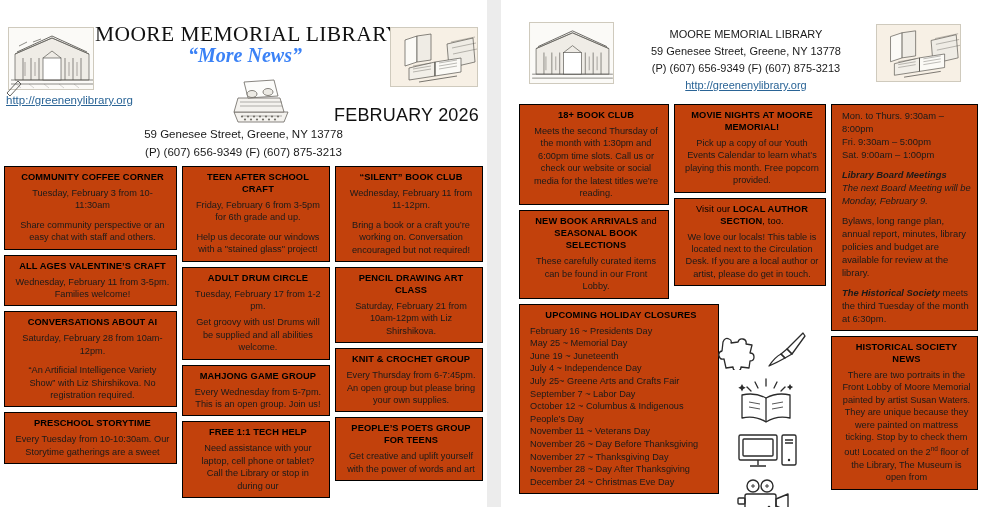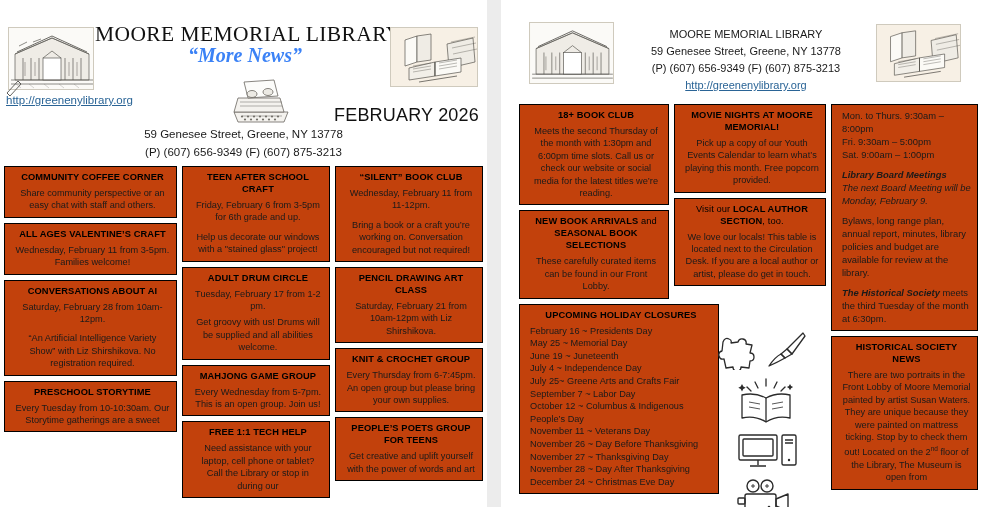--- a/index.html
+++ b/index.html
@@ -213,20 +213,21 @@
       <div class="lh-month">FEBRUARY 2026</div>
       <div class="lh-addr">59 Genesee Street, Greene, NY 13778</div>
       <div class="lh-phone">(P) (607) 656-9349    (F) (607) 875-3213</div>
     </div>
 
     <div class="cols">
 
       <div class="col" style="width:181px; margin-right:5px;">
         <div class="box">
           <div class="box-title">COMMUNITY COFFEE CORNER</div>
+          <p class="box-p">Tuesday, February 3 from 10-11:30am</p>
           <p class="box-p">Share community perspective or an easy chat with staff and others.</p>
         </div>
         <div class="box">
           <div class="box-title">ALL AGES VALENTINE’S CRAFT</div>
           <p class="box-p">Wednesday, February 11 from 3-5pm. Families welcome!</p>
         </div>
         <div class="box">
           <div class="box-title">CONVERSATIONS ABOUT AI</div>
           <p class="box-p">Saturday, February 28 from 10am-12pm.</p>
           <p class="box-p">“An Artificial Intelligence Variety Show” with Liz Shirshikova. No registration required.</p>

